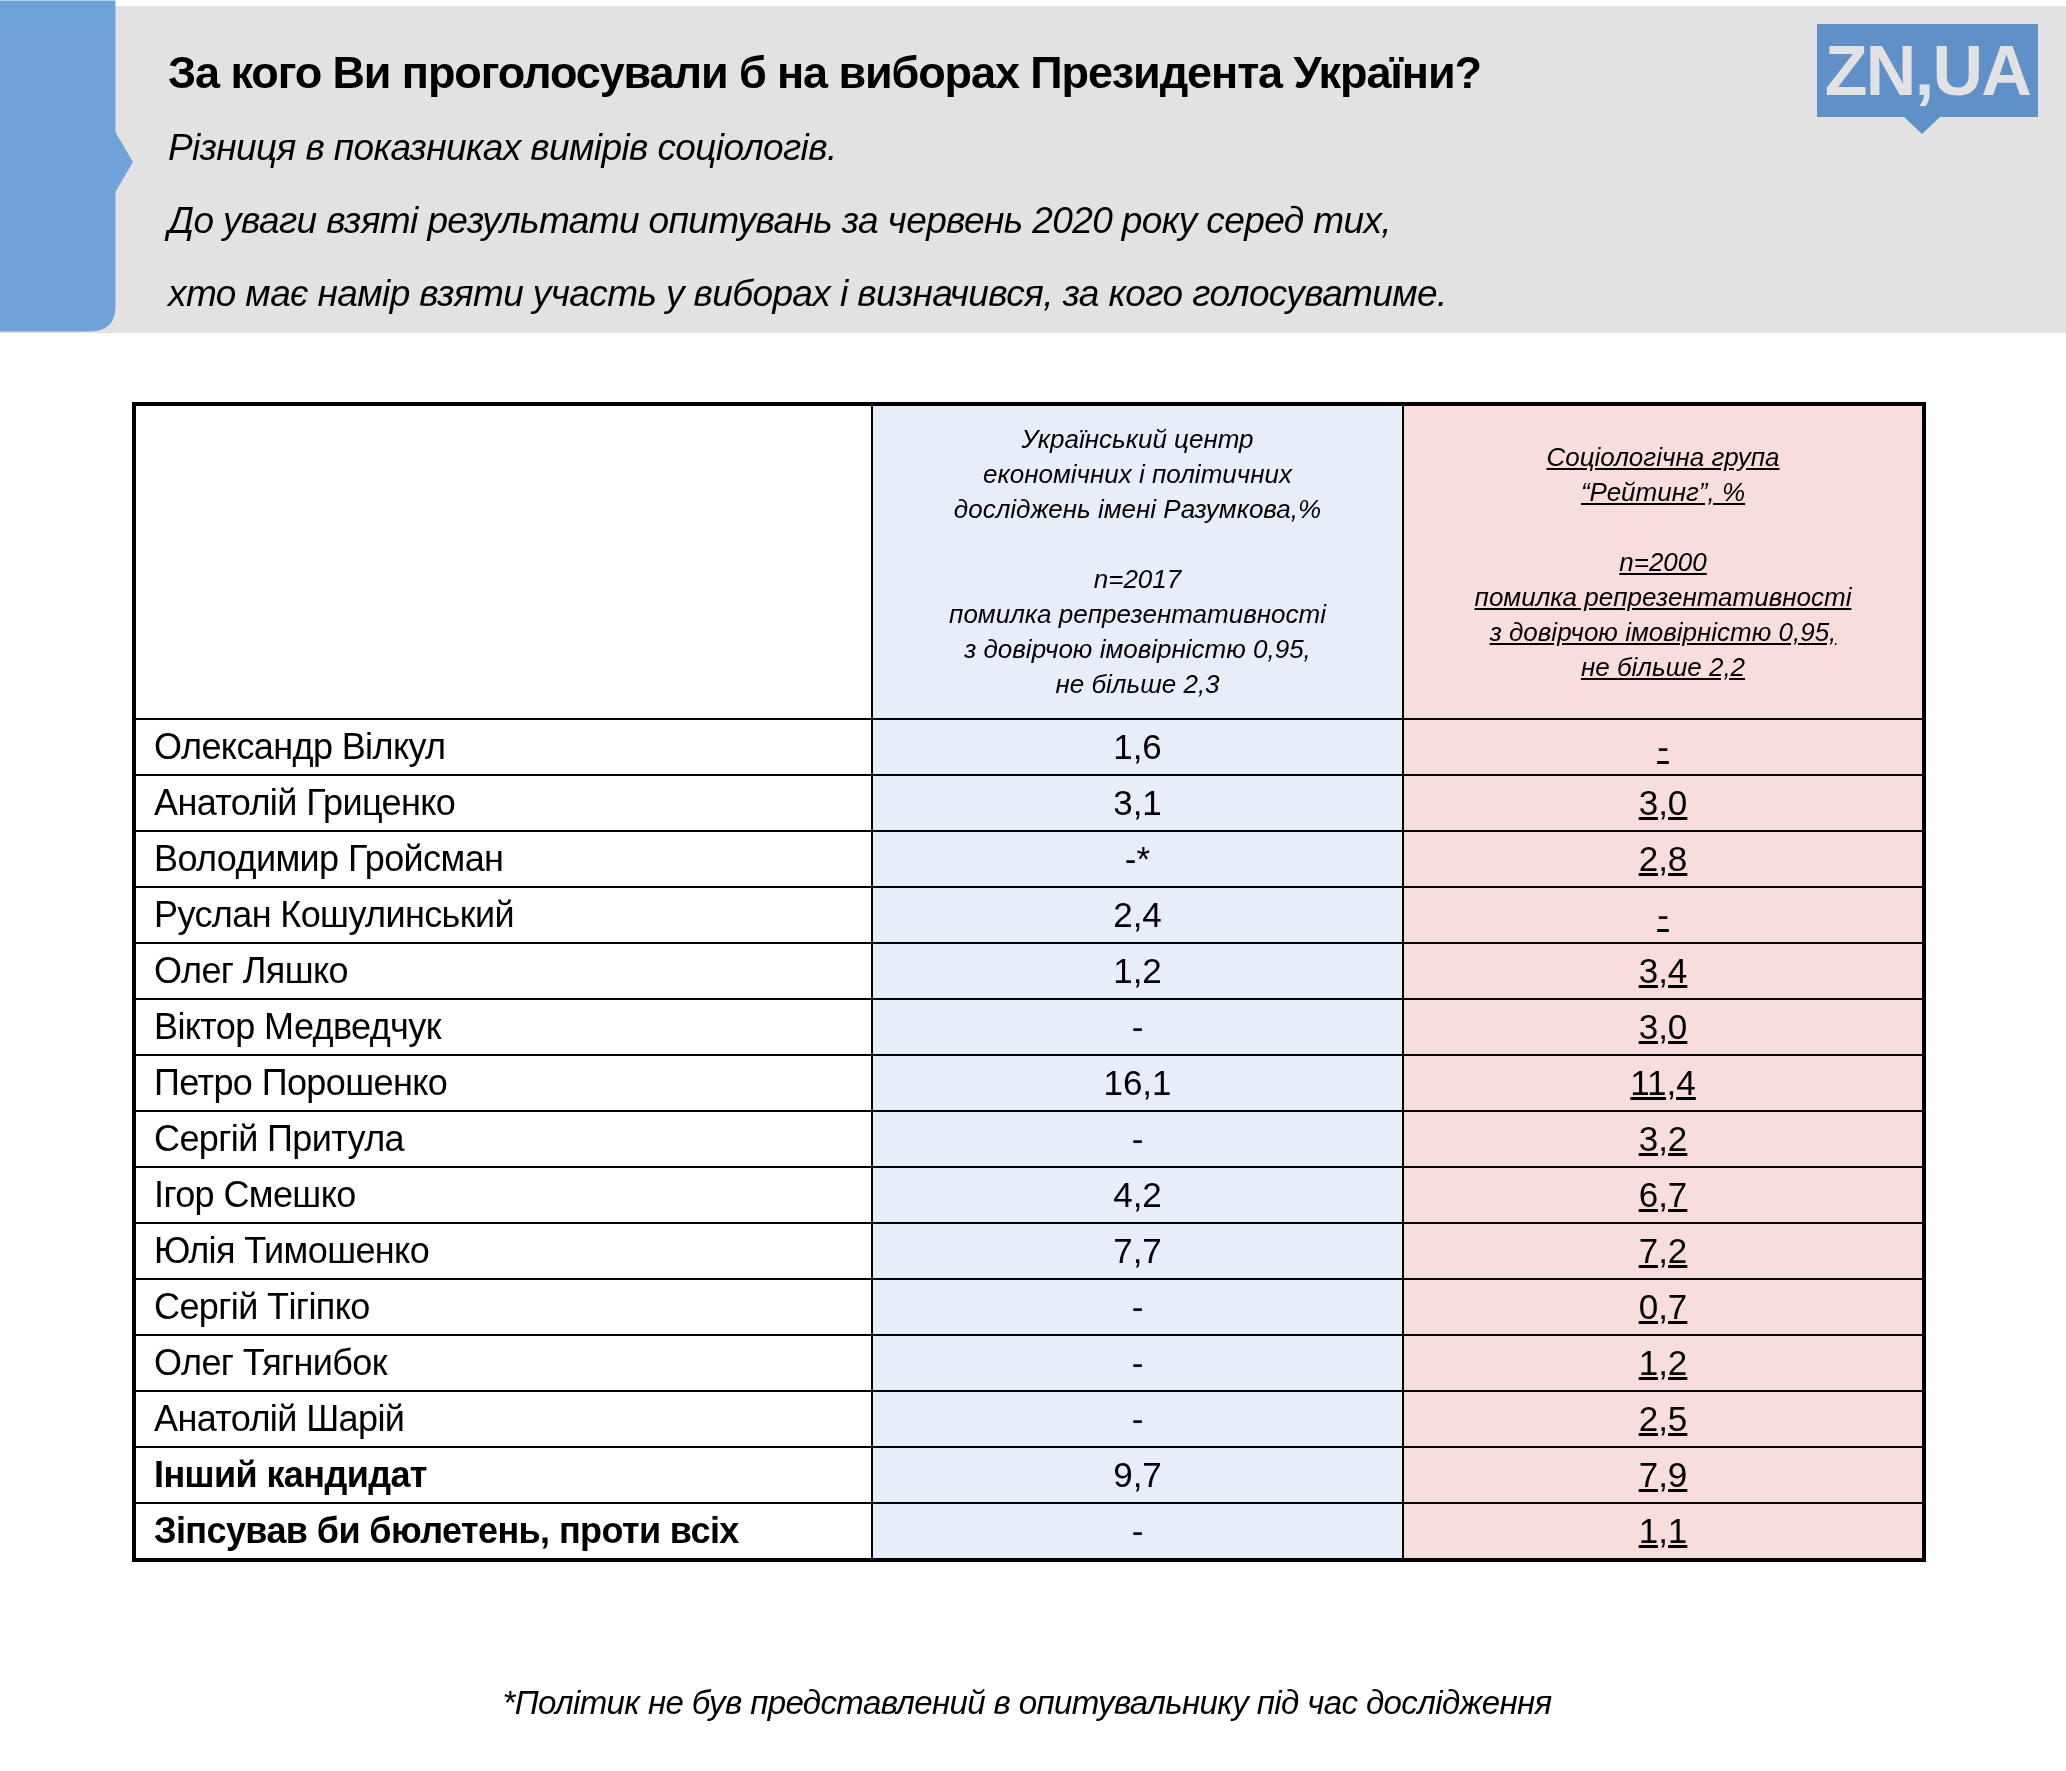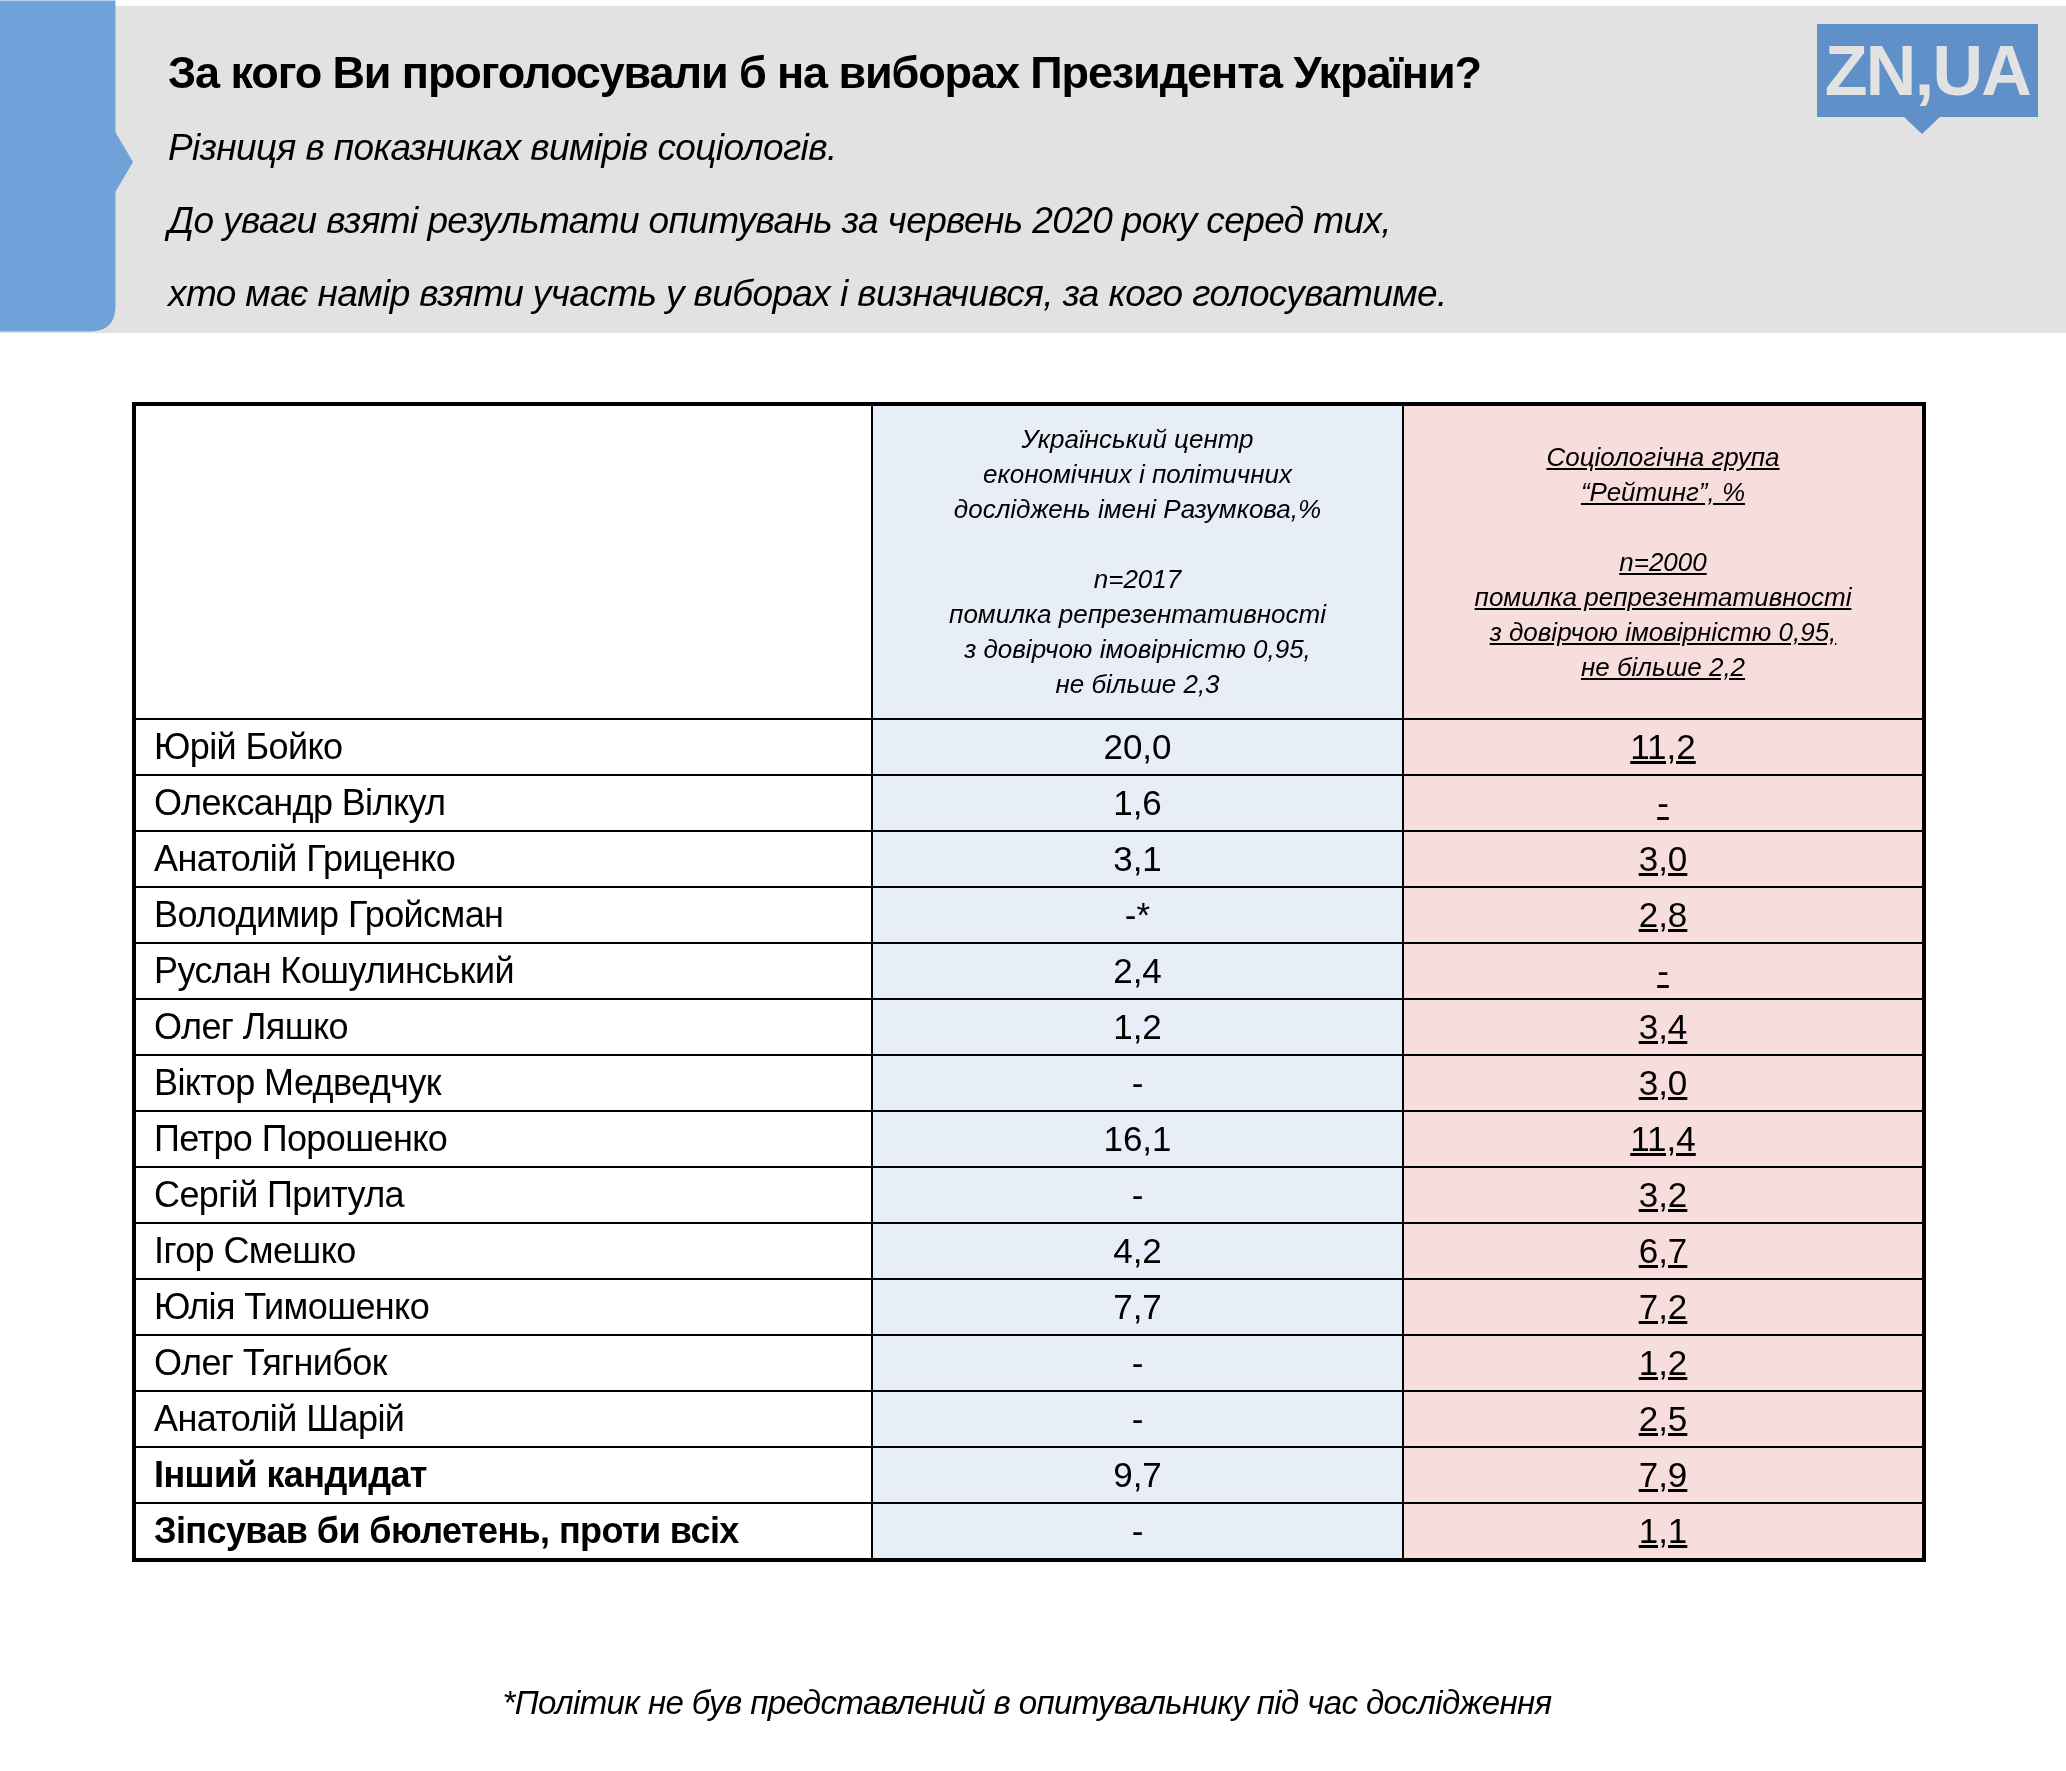--- a/index.html
+++ b/index.html
@@ -105,25 +105,20 @@
 “Рейтинг”, %
 
 n=2000
 помилка репрезентативності
 з довірчою імовірністю 0,95,
 не більше 2,2</th>
     </tr>
   </thead>
   <tbody id="rows">
       <tr>
-        <td class="name">Юрій Бойко</td>
-        <td class="val bg-razumkov">20,0</td>
-        <td class="val bg-rating">11,2</td>
-      </tr>
-      <tr>
         <td class="name">Олександр Вілкул</td>
         <td class="val bg-razumkov">1,6</td>
         <td class="val bg-rating">-</td>
       </tr>
       <tr>
         <td class="name">Анатолій Гриценко</td>
         <td class="val bg-razumkov">3,1</td>
         <td class="val bg-rating">3,0</td>
       </tr>
       <tr>
@@ -160,20 +155,25 @@
         <td class="name">Ігор Смешко</td>
         <td class="val bg-razumkov">4,2</td>
         <td class="val bg-rating">6,7</td>
       </tr>
       <tr>
         <td class="name">Юлія Тимошенко</td>
         <td class="val bg-razumkov">7,7</td>
         <td class="val bg-rating">7,2</td>
       </tr>
       <tr>
+        <td class="name">Сергій Тігіпко</td>
+        <td class="val bg-razumkov">-</td>
+        <td class="val bg-rating">0,7</td>
+      </tr>
+      <tr>
         <td class="name">Олег Тягнибок</td>
         <td class="val bg-razumkov">-</td>
         <td class="val bg-rating">1,2</td>
       </tr>
       <tr>
         <td class="name">Анатолій Шарій</td>
         <td class="val bg-razumkov">-</td>
         <td class="val bg-rating">2,5</td>
       </tr>
       <tr>

